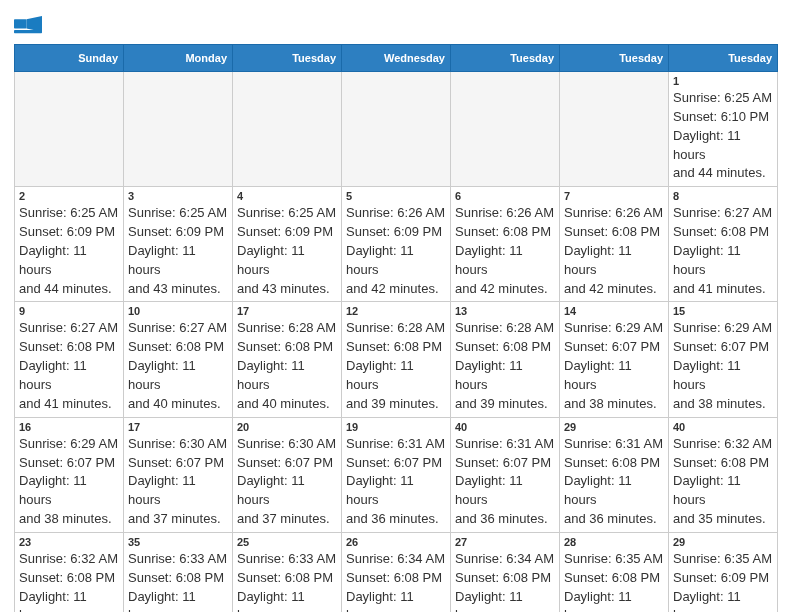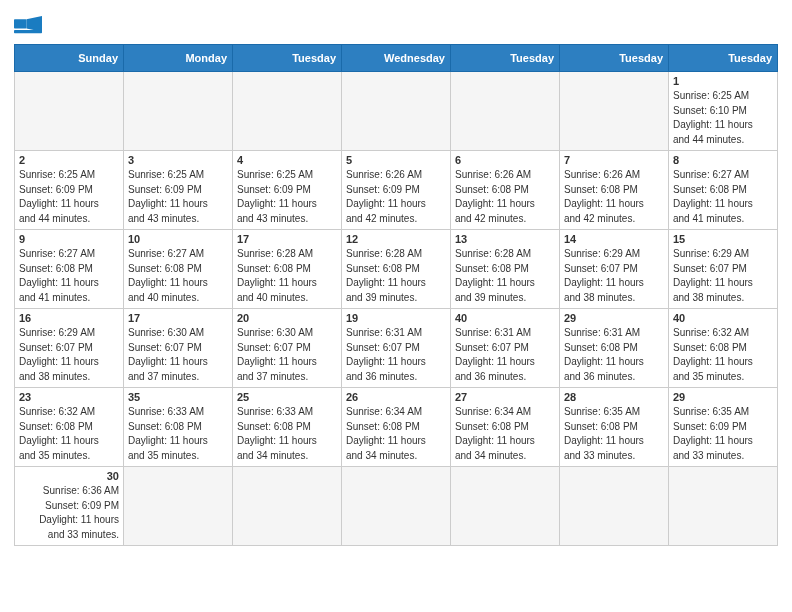--- a/index.html
+++ b/index.html
@@ -81,21 +81,21 @@
       background: #f5f5f5;
     }
     .day-num {
       font-size: 11px;
       font-weight: bold;
       color: #333;
       display: block;
       margin-bottom: 2px;
     }
     .day-info {
-      font-size: 10px;
+      font-size: 13px;
       color: #333;
       line-height: 1.45;
     }
     .last-row td {
       height: 62px;
       text-align: right;
     }
   </style>
 </head>
 <body>

